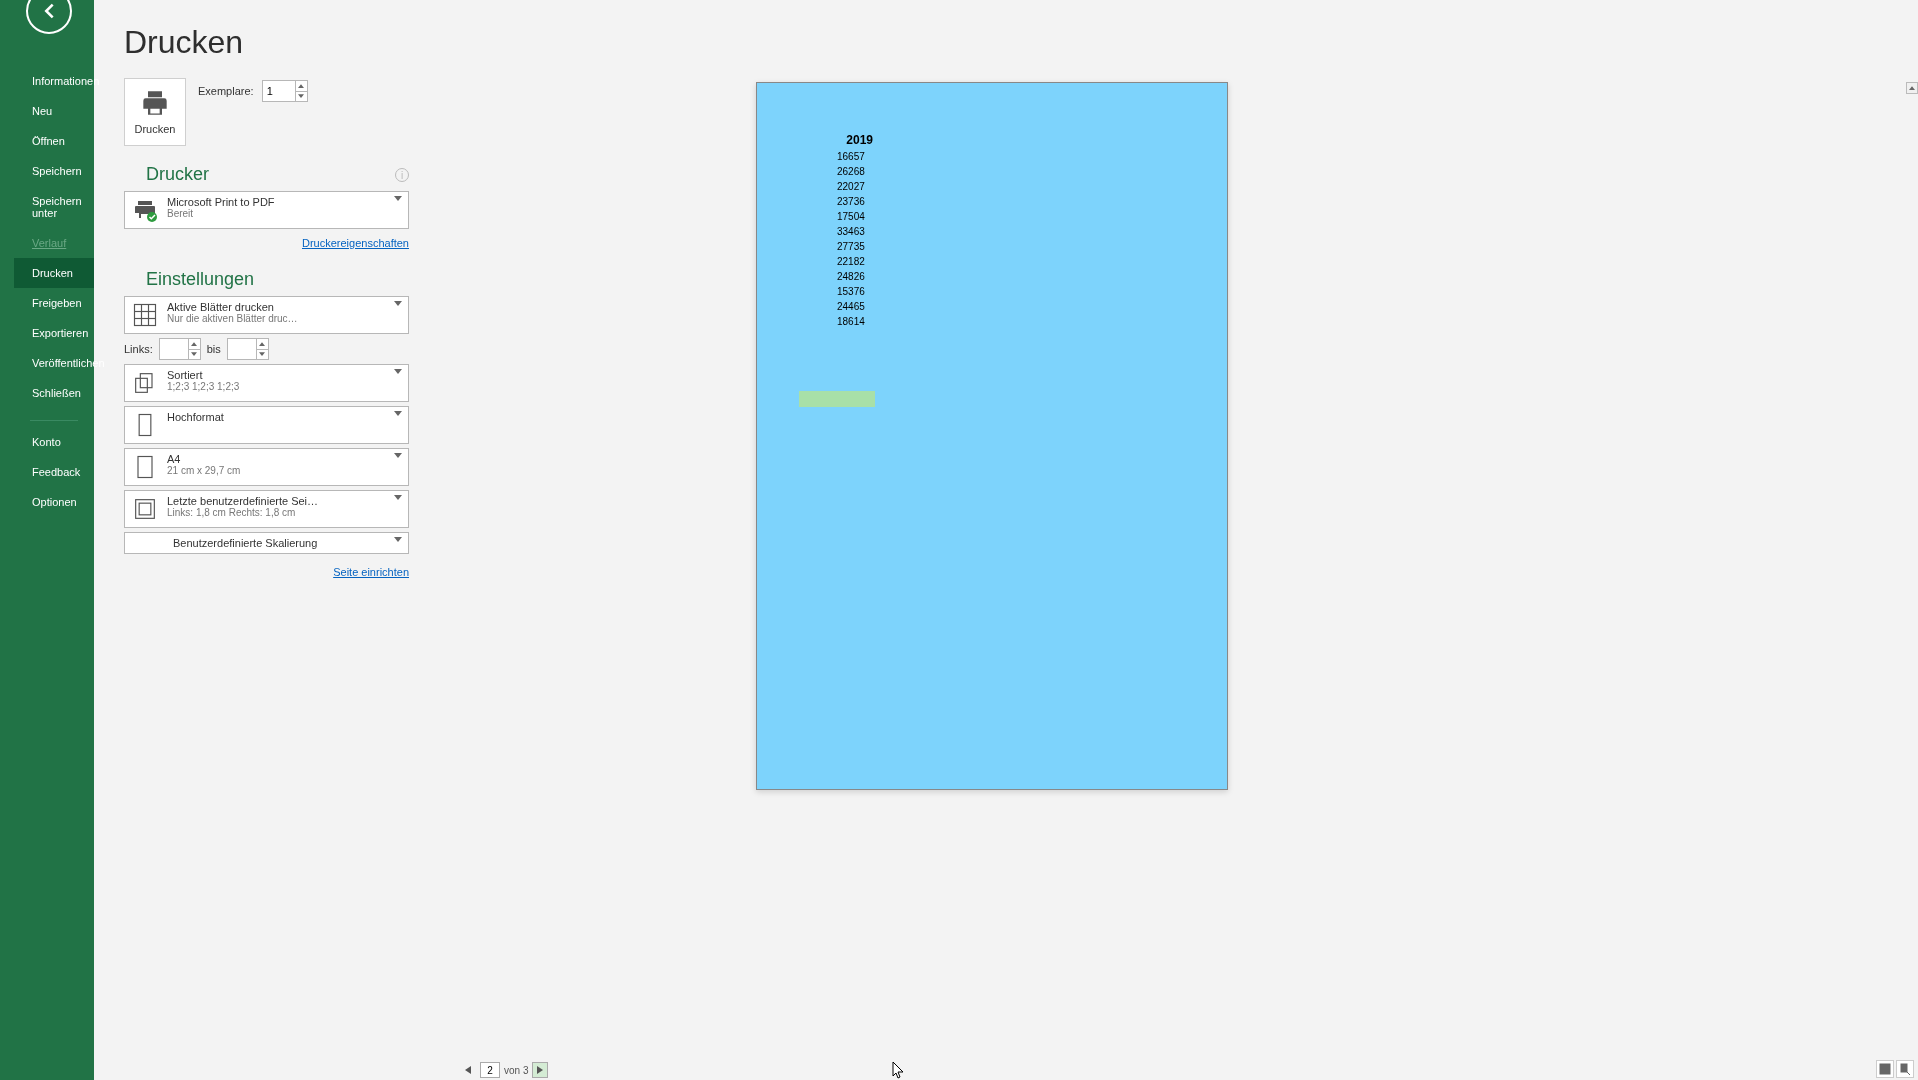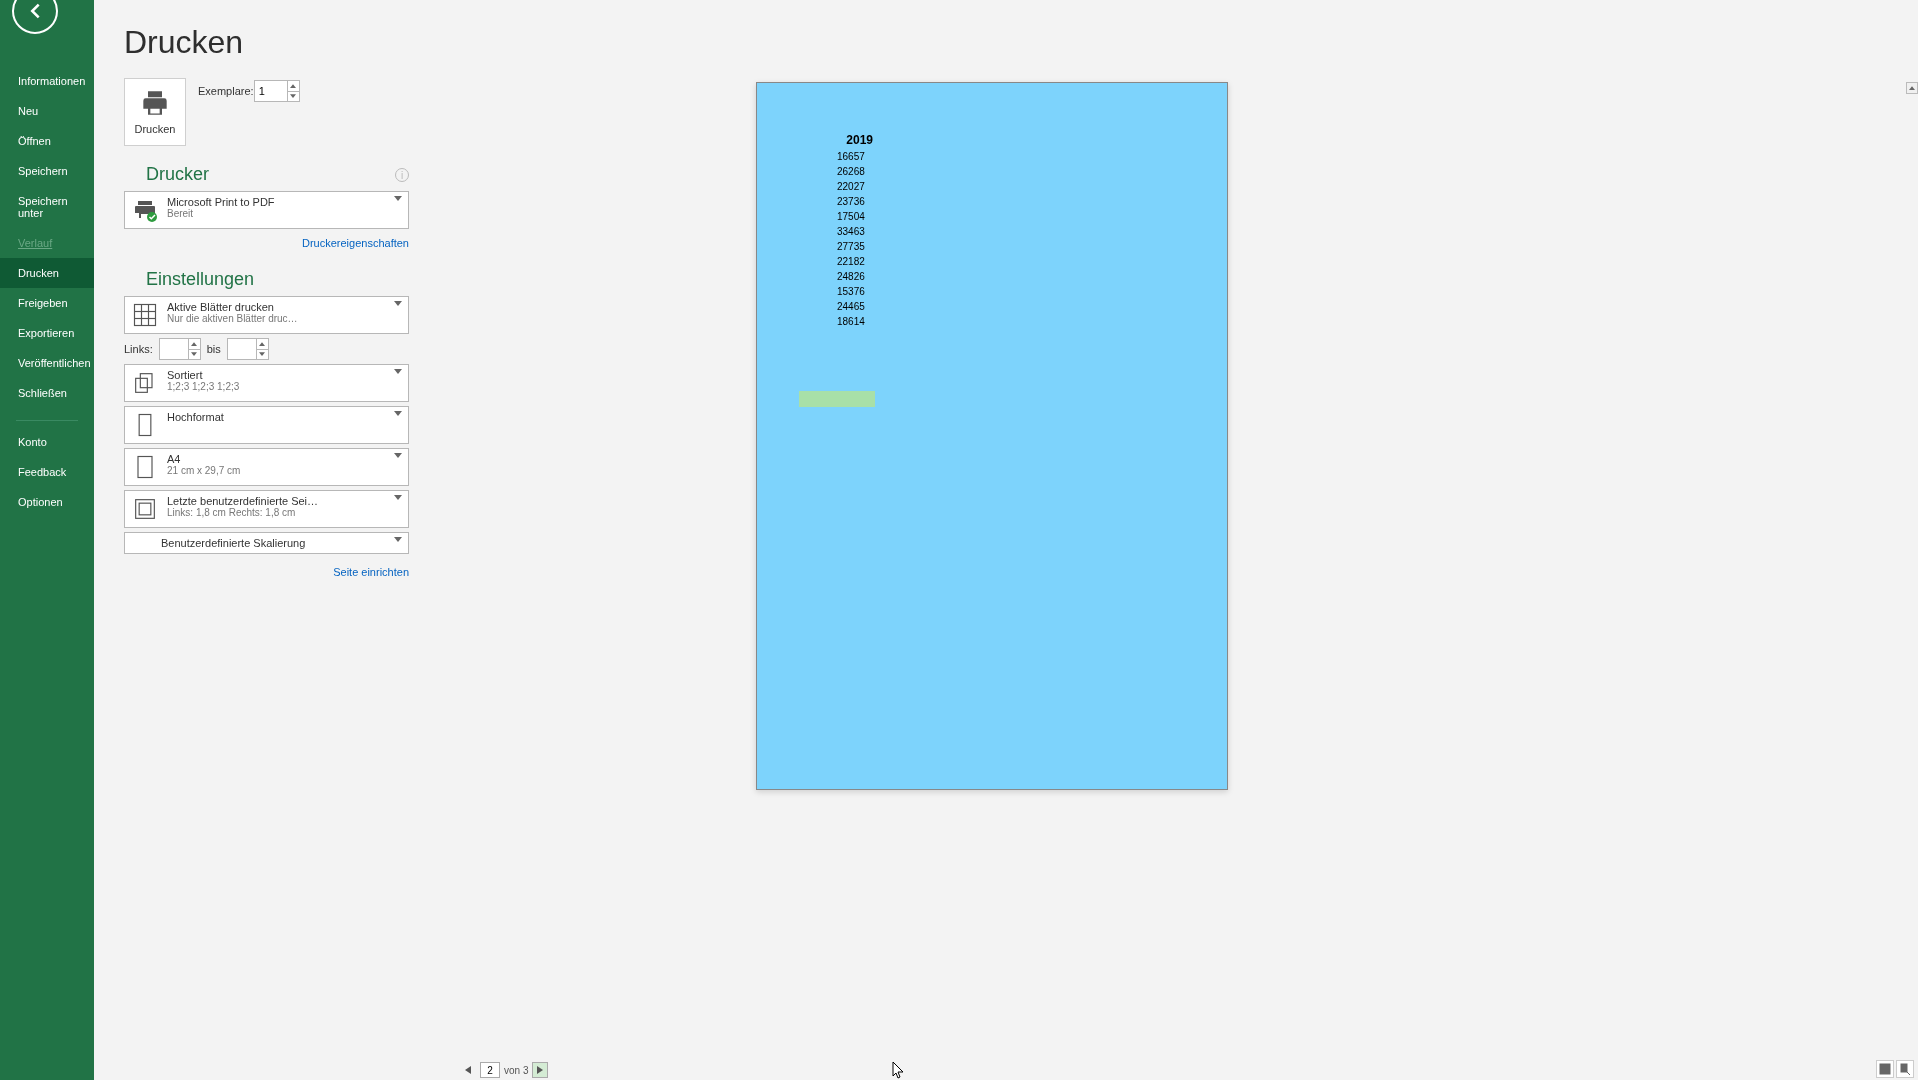--- a/index.html
+++ b/index.html
@@ -1,59 +1,59 @@
 <!DOCTYPE html>
 <html><head>
 <meta charset="utf-8">
 <style>
 * { box-sizing: border-box; margin: 0; padding: 0; font-family: "Segoe UI", Arial, sans-serif; }
 body { background: #f3f3f3; width: 1918px; height: 1080px; overflow: hidden; position: relative; }
 
 
-.sidebar { position: absolute; left: 0; top: 0; width: 94px; height: 100%; background: #217346; color: #fff; }
+.sidebar { position: absolute; left: 0; top: 0; width: 94px; height: 100%; background: #217346; color: #fff; padding-left: 14px; }
 .back-btn { width: 46px; height: 46px; border-radius: 50%; border: 2px solid #fff; display: flex; align-items: center; justify-content: center; margin: 0 0 0 12px; position: relative; top: -12px; cursor: pointer; }
 .back-btn svg { width: 22px; height: 22px; fill: #fff; }
 .side-items { margin-top: 20px; }
 .side-item { padding: 9px 0 9px 18px; font-size: 11px; color: #fff; cursor: pointer; }
 .side-item.active { background: #0f5a34; }
 .side-item.disabled { color: #6aa885; text-decoration: underline; }
 .side-sep { height: 1px; background: #3a8a62; margin: 12px 16px 6px 16px; }
 
 
 .main { position: absolute; left: 94px; top: 0; right: 0; bottom: 0; }
 .title { font-size: 32px; font-weight: 300; color: #2e2e2e; padding: 24px 0 0 30px; }
 
 .controls-col { position: absolute; left: 30px; top: 78px; width: 285px; }
 
 .print-row { display: flex; align-items: flex-start; gap: 12px; }
 .print-btn { width: 62px; height: 68px; border: 1px solid #cfcfcf; background: #fff; display: flex; flex-direction: column; align-items: center; justify-content: center; gap: 6px; cursor: pointer; }
 .print-btn svg { width: 28px; height: 28px; fill: #555; }
 .print-btn span { font-size: 11px; color: #333; }
-.copies-wrap { display: flex; align-items: center; gap: 0; margin-top: 2px; }
+.copies-wrap { display: flex; align-items: center; gap: 8px; margin-top: 2px; }
 .copies-wrap label { font-size: 11px; color: #333; }
 .spinner { display: flex; border: 1px solid #b7b7b7; height: 22px; background: #fff; }
 .spinner input { border: none; width: 32px; font-size: 11px; padding: 0 4px; outline: none; }
 .spinner .btns { display: flex; flex-direction: column; width: 12px; border-left: 1px solid #b7b7b7; }
 .spinner .btns div { flex: 1; display: flex; align-items: center; justify-content: center; cursor: pointer; }
 .spinner .btns div:first-child { border-bottom: 1px solid #b7b7b7; }
 .spinner .btns svg { width: 6px; height: 4px; fill: #666; }
 
 .section-head { font-size: 18px; font-weight: 400; color: #217346; margin-top: 18px; margin-bottom: 6px; position: relative; margin-left: 22px; }
 .info-icon { position: absolute; right: 0; top: 4px; width: 14px; height: 14px; border: 1px solid #bbb; border-radius: 50%; color: #bbb; font-size: 10px; display: flex; align-items:center; justify-content:center; cursor: pointer; }
 
 .dropdown { border: 1px solid #b7b7b7; background: #fff; display: flex; align-items: flex-start; padding: 4px 4px 4px 6px; gap: 8px; cursor: pointer; margin-bottom: 4px; position: relative; }
 .dropdown .icon-slot { width: 28px; height: 28px; display: flex; align-items: center; justify-content: center; }
 .dropdown .txt { flex: 1; display: flex; flex-direction: column; }
 .dropdown .txt .line1 { font-size: 11px; color: #333; white-space: nowrap; overflow: hidden; text-overflow: ellipsis; }
 .dropdown .txt .line2 { font-size: 10px; color: #777; white-space: nowrap; overflow: hidden; text-overflow: ellipsis; }
 .dropdown .chev { width: 12px; display:flex; align-items:center; justify-content:center; }
 .dropdown .chev svg { width: 8px; height: 5px; fill: #666; }
 
 .link-right { text-align: right; margin-bottom: 8px; }
-.link-right a { font-size: 11px; color: #0563c1; cursor: pointer; }
+.link-right a { font-size: 11px; color: #0563c1; text-decoration: underline; cursor: pointer; }
 
 .pages-row { display: flex; align-items: center; gap: 6px; margin: 4px 0 4px 0; }
 .pages-row label { font-size: 11px; color: #333; }
 .pages-row .spinner input { width: 28px; }
 
 
 .preview-area { position: absolute; left: 338px; top: 0; right: 0; bottom: 28px; background: #f3f3f3; }
 .page { position: absolute; top: 82px; left: 324px; width: 472px; height: 708px; background: #7dd3fc; border: 1px solid #888; box-shadow: 0 2px 6px rgba(0,0,0,0.15); }
 .data-col { position: absolute; top: 50px; left: 80px; }
 .data-col .hdr { font-weight: bold; font-size: 12px; text-align: right; width: 36px; margin-bottom: 4px; }
@@ -284,21 +284,21 @@
         <div class="line1">Letzte benutzerdefinierte Sei…</div>
         <div class="line2">Links: 1,8 cm    Rechts: 1,8 cm</div>
       </div>
       <div class="chev">
           <svg viewBox="0 0 8 5">
             <path d="M0 0l4 5 4-5z"></path>
           </svg>
         </div>
     </div>
 
-    <div class="dropdown" style="padding-left:36px;">
+    <div class="dropdown" style="padding-left:48px;">
       <div class="txt">
           <div class="line1">Benutzerdefinierte Skalierung</div>
         </div>
       <div class="chev">
           <svg viewBox="0 0 8 5">
             <path d="M0 0l4 5 4-5z"></path>
           </svg>
         </div>
     </div>
 

